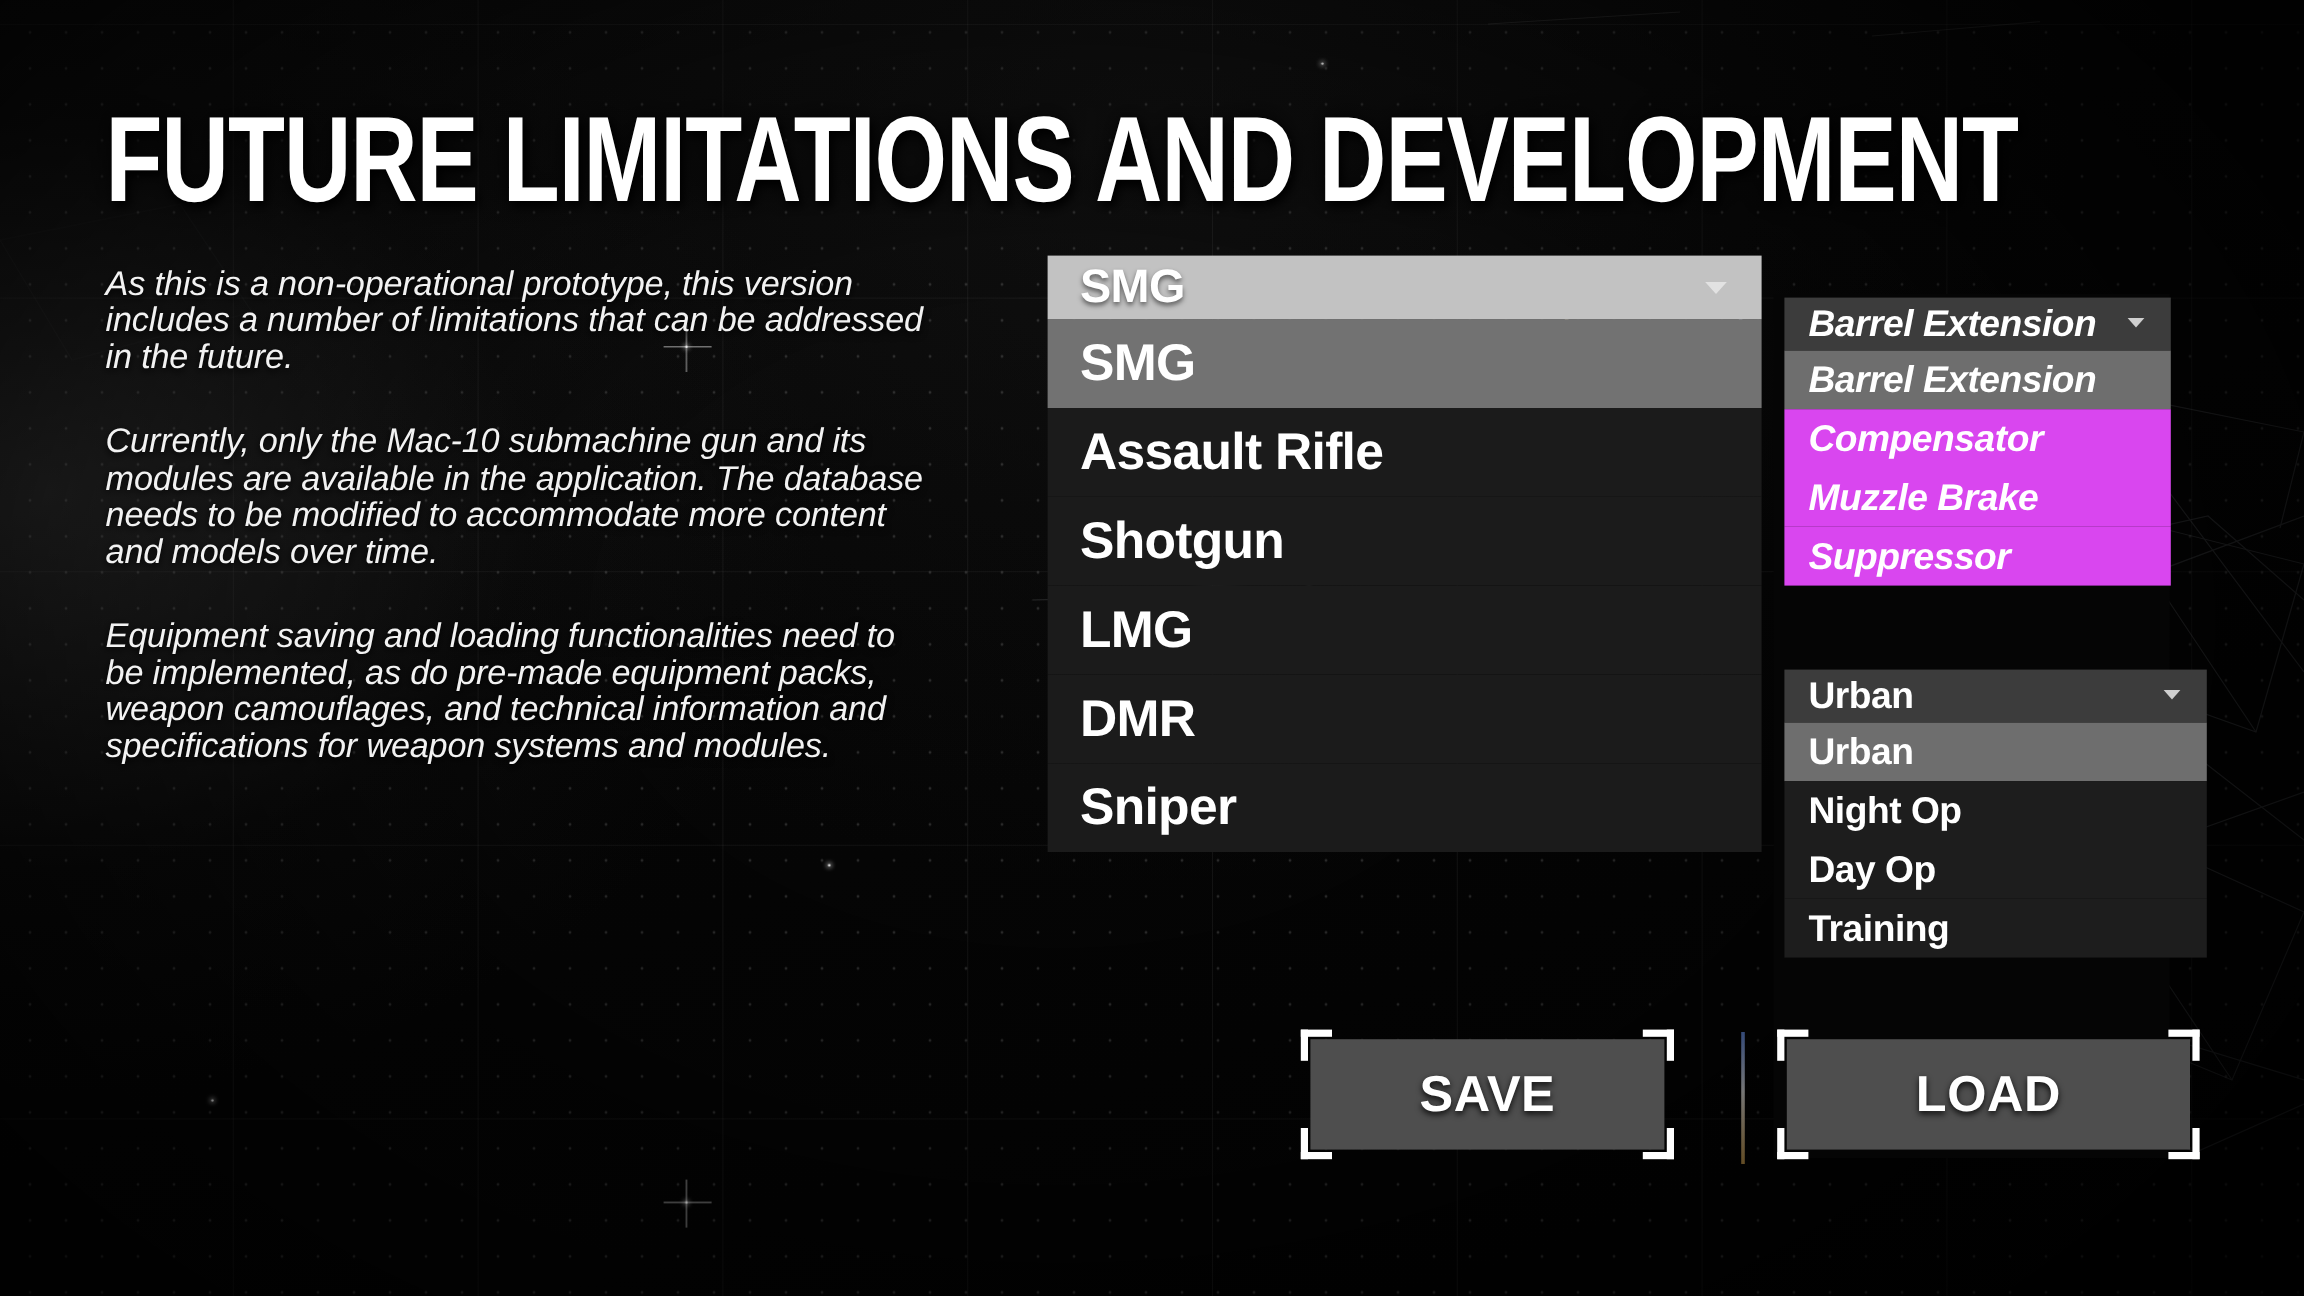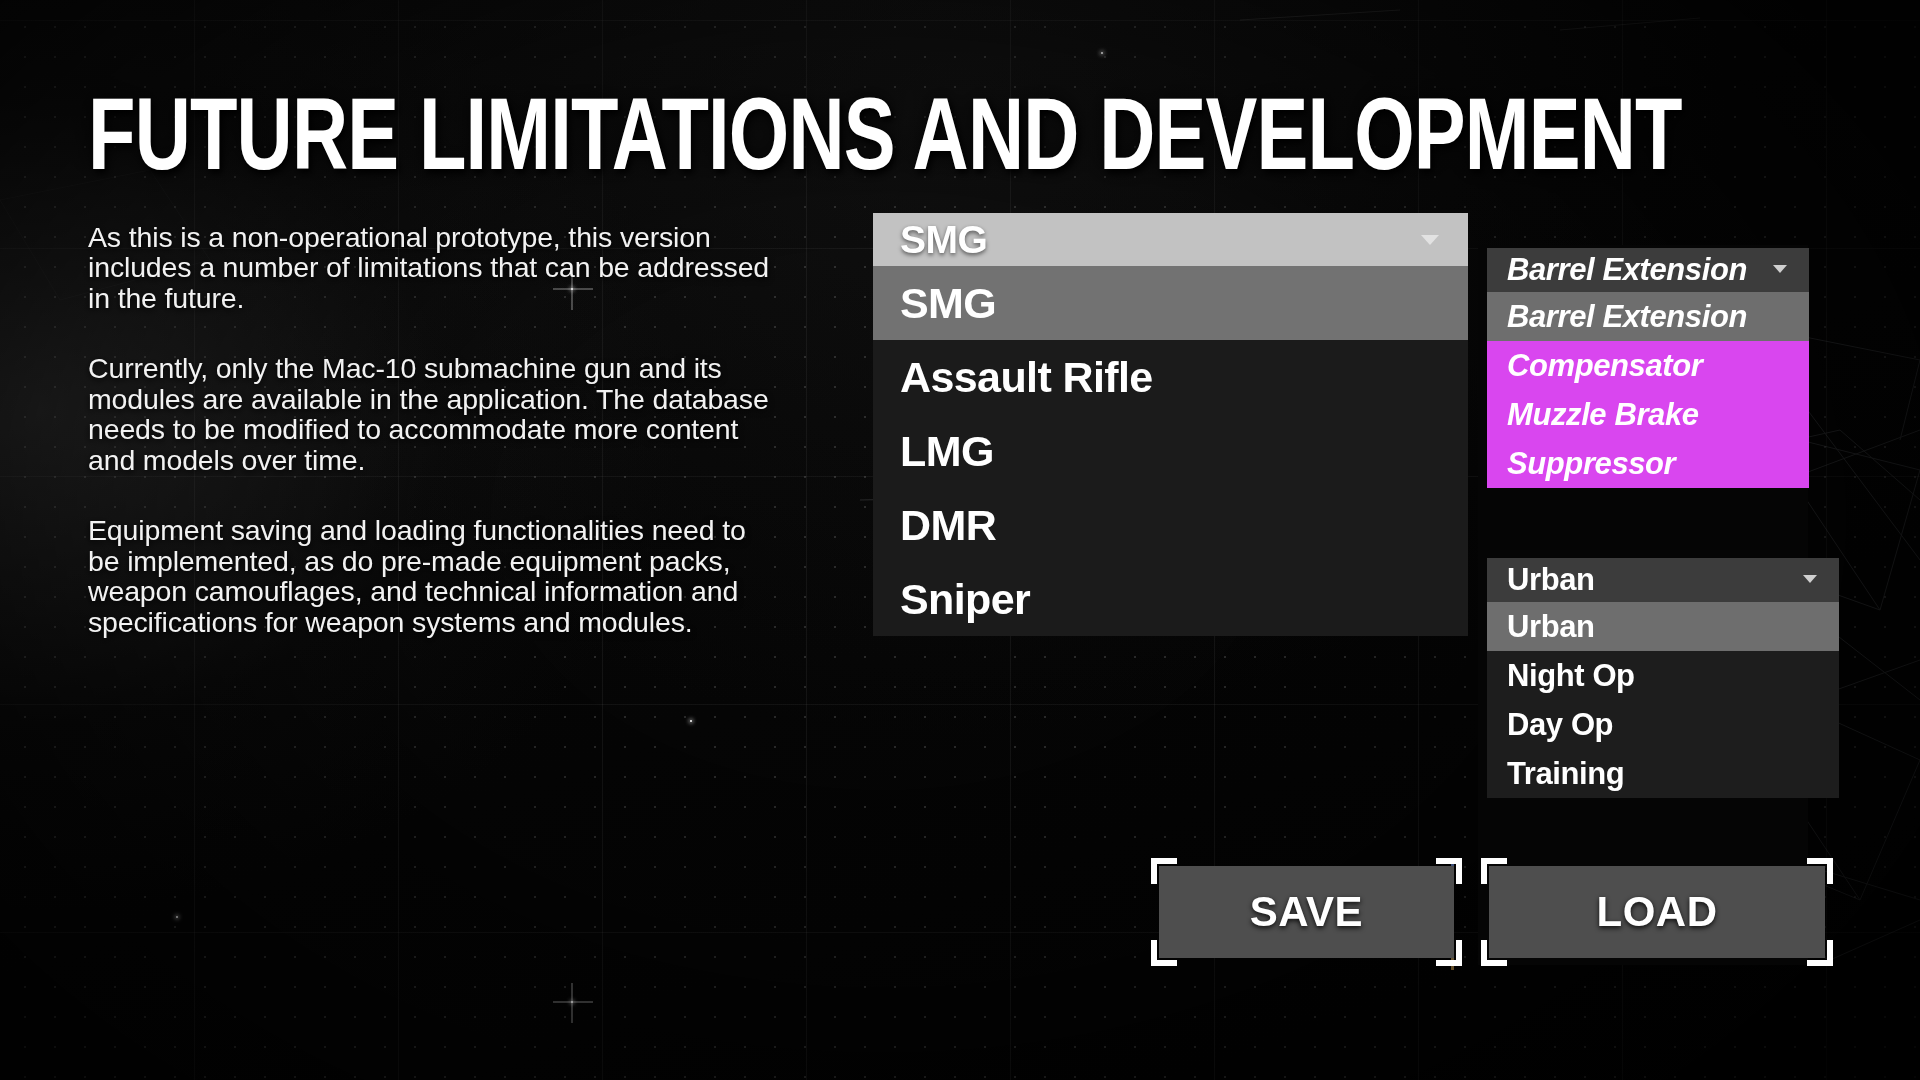--- a/index.html
+++ b/index.html
@@ -92,21 +92,21 @@
   .copy{
     position:absolute; left:88px; top:222px;
     width:712px;
     color:#f2f2f2;
     font-family:"Liberation Sans", sans-serif;
     font-size:28.5px;
     line-height:1.07;
     letter-spacing:-.15px;
     text-shadow:0 2px 6px rgba(0,0,0,.95);
   }
-  .copy p{ margin:0 16px 40px 0; }
+  .copy p{ margin:0 16px 40px 0;font-style:italic; }
   .copy p:last-child{ margin-bottom:0; }
 
   
   .dd{ position:absolute; }
   .dd-head{
     display:flex; align-items:center;
     position:relative;
     color:#ffffff;
     font-family:"Liberation Sans", sans-serif;
     white-space:nowrap;
@@ -187,21 +187,21 @@
   
   .btn{
     position:absolute;
     background:#4e4e4e;
     display:flex; align-items:center; justify-content:center;
     color:#ffffff;
     font-family:"Liberation Sans", sans-serif;
     font-size:42px; font-weight:bold; letter-spacing:.5px;
     text-shadow:0 2px 5px rgba(0,0,0,.85);
   }
-  #save-btn{ left:1159px; top:866px; width:295px; height:92px; }
+  #save-btn{ left:1092px; top:866px; width:295px; height:92px; }
   #load-btn{ left:1489px; top:866px; width:336px; height:92px; }
 
   .bracket{ position:absolute; width:26px; height:26px; pointer-events:none; }
   .bracket.tl{ border-left:6px solid #fff; border-top:6px solid #fff;  left:-8px;  top:-8px; }
   .bracket.tr{ border-right:6px solid #fff;border-top:6px solid #fff;  right:-8px; top:-8px; }
   .bracket.bl{ border-left:6px solid #fff; border-bottom:6px solid #fff;left:-8px; bottom:-8px; }
   .bracket.br{ border-right:6px solid #fff;border-bottom:6px solid #fff;right:-8px;bottom:-8px; }
 </style>
 </head>
 <body>
@@ -265,20 +265,21 @@
   </div>
 
   <div class="dd" id="weapon-dd">
     <div class="dd-head">
       <span>SMG</span>
       <span class="dd-caret"></span>
     </div>
     <div class="dd-list">
       <div class="dd-item sel">SMG</div>
       <div class="dd-item">Assault Rifle</div>
+      <div class="dd-item">Shotgun</div>
       <div class="dd-item">LMG</div>
       <div class="dd-item">DMR</div>
       <div class="dd-item">Sniper</div>
     </div>
   </div>
 
   <div id="right-panel"></div>
 
   <div class="dd" id="module-dd">
     <div class="dd-head">

